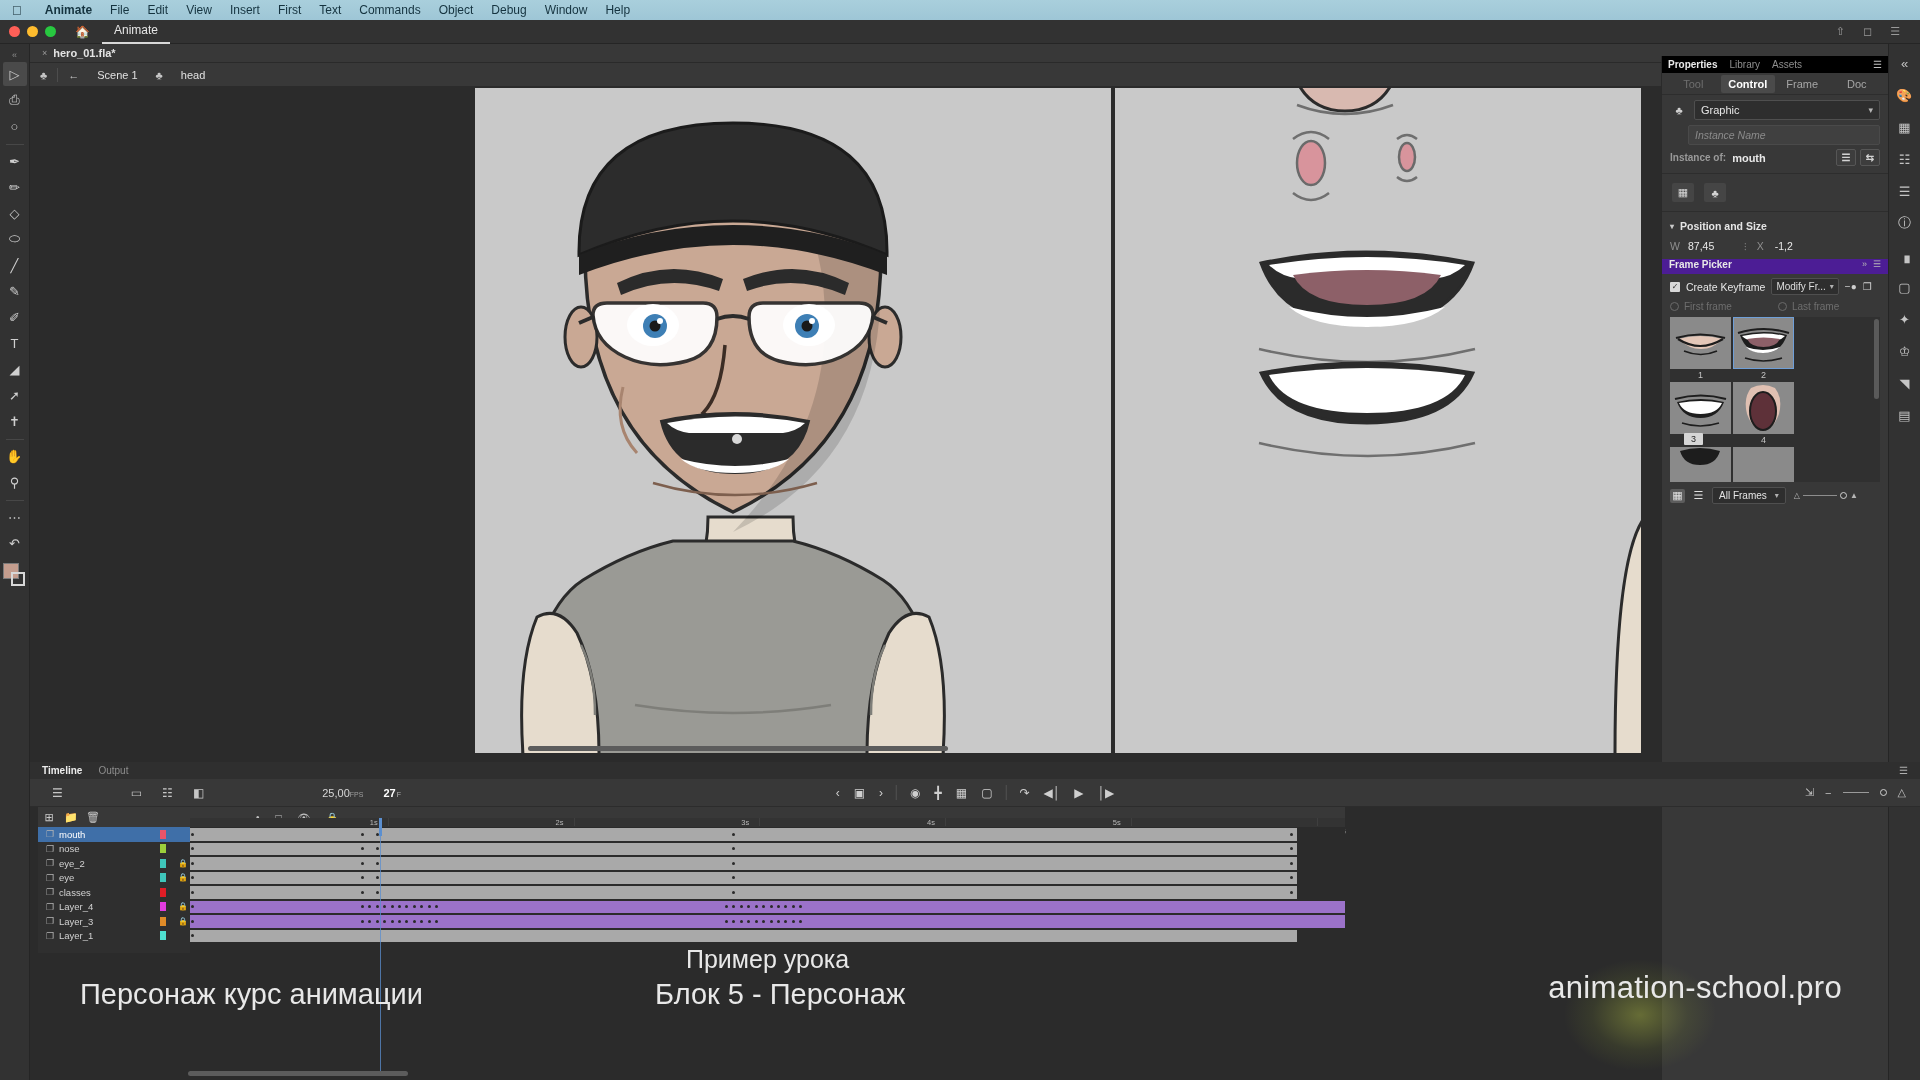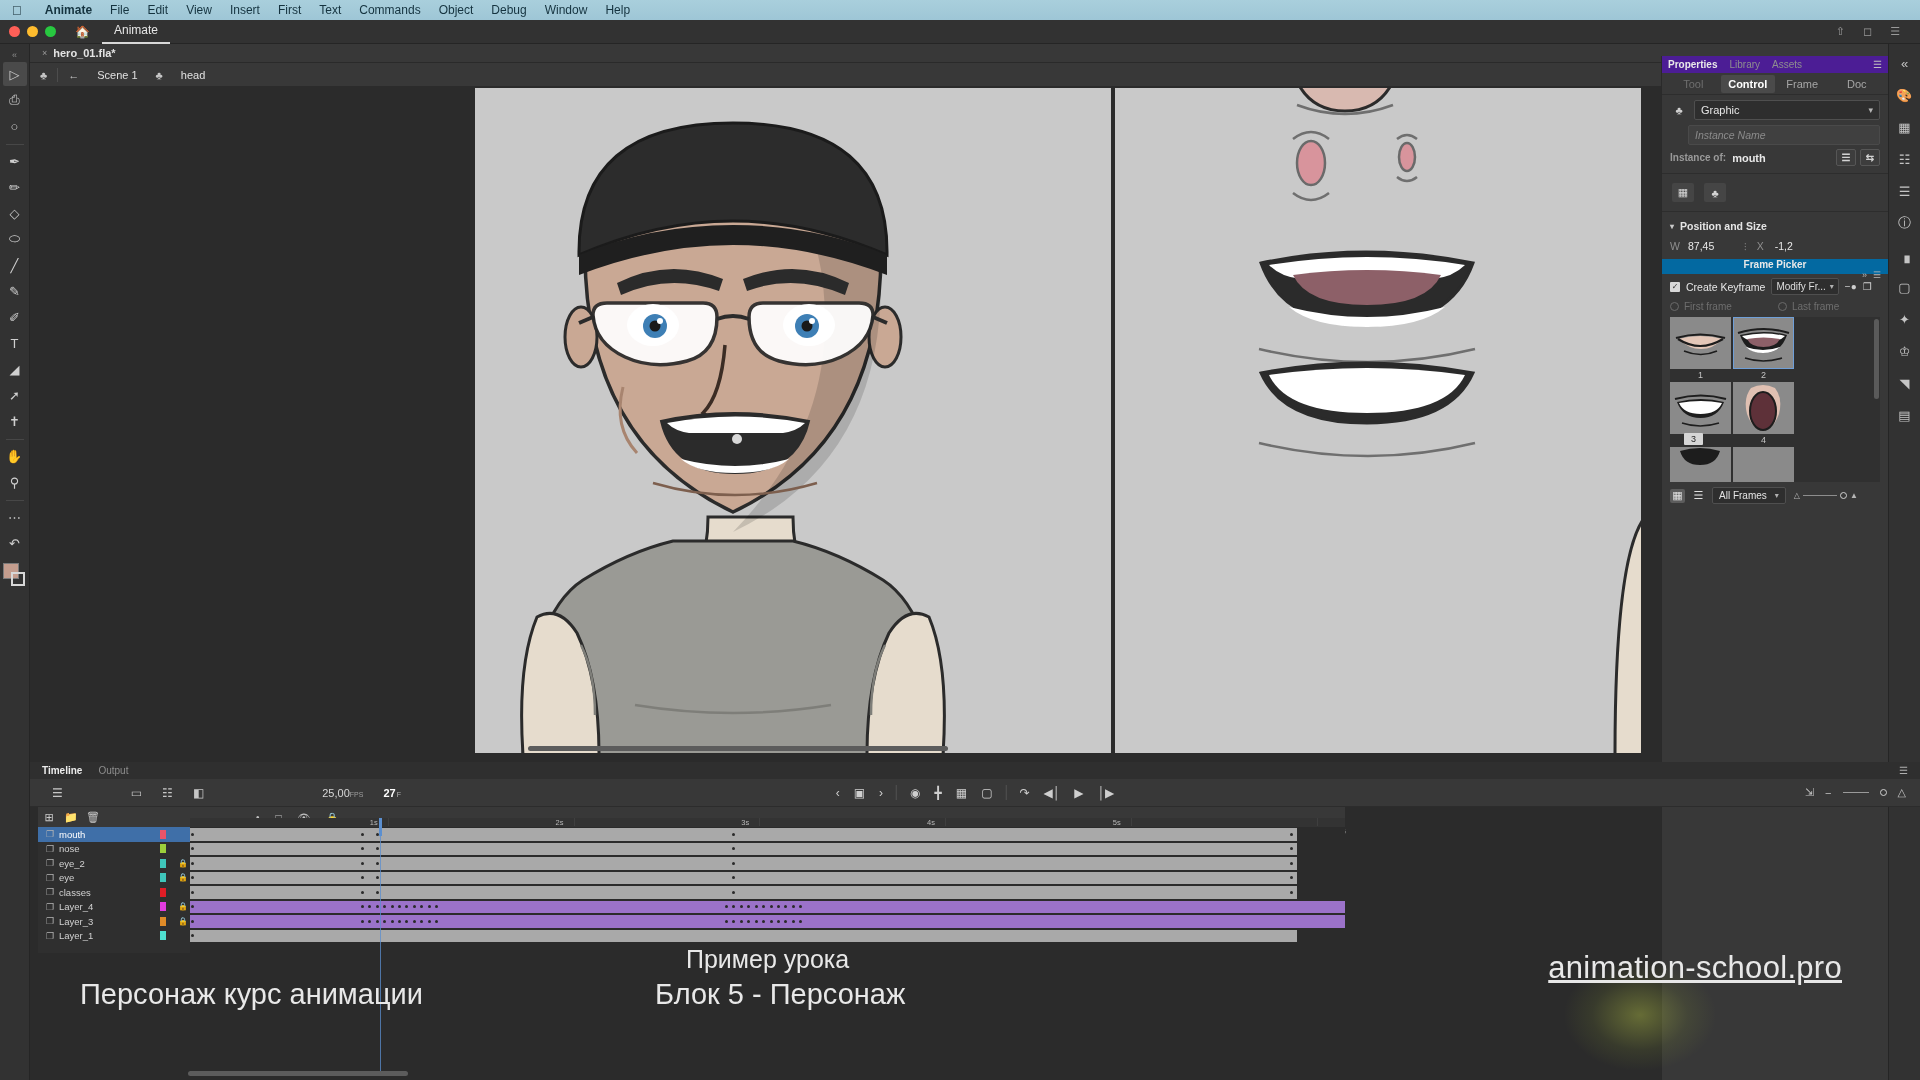--- a/index.html
+++ b/index.html
@@ -80,21 +80,21 @@
   #hscroll{position:absolute;left:490px;bottom:2px;width:420px;height:5px;background:#5c5c5c;border-radius:3px;}
   
   #rightdock{ position:absolute; right:0; top:44px; width:32px; bottom:0; background:#323232; border-left:1px solid #252525;
     display:flex;flex-direction:column;align-items:center;padding-top:6px; }
   #rightdock .dbtn{width:24px;height:26px;display:flex;align-items:center;justify-content:center;color:#c4c4c4;font-size:13px;margin-bottom:6px;}
   
   #props{
     position:absolute; right:32px; top:56px; width:227px; bottom:0;
     background:#383838; border-left:1px solid #2a2a2a; font-size:10.5px;
   }
-  #props .ptabs{ display:flex; align-items:center; height:17px; padding:0 6px; gap:12px; background:#4c1d95;}
+  #props .ptabs{ display:flex; align-items:center; height:17px; padding:0 6px; gap:12px; background:#000000;}
   #props .ptabs .t{ color:#8f8f8f; font-size:10px;}
   #props .ptabs .t.act{ color:#e9e9e9; font-weight:bold;}
   #props .ptabs .menu{ margin-left:auto; color:#bfbfbf; font-size:10px;}
   #subtabs{ display:flex; height:22px; align-items:center; background:#383838; padding:0 4px; border-bottom:1px solid #2d2d2d;}
   #subtabs .st{ flex:1; text-align:center; color:#a6a6a6; font-size:11px; padding:3px 0; border-radius:2px;}
   #subtabs .st.act{ color:#ffffff; background:#4a4a4a; font-weight:bold;}
   #subtabs .st.dim{ color:#6f6f6f;}
   .prow{ display:flex; align-items:center; padding:5px 8px; gap:6px;}
   .symico{ width:18px;height:16px; display:flex;align-items:center;justify-content:center;color:#cfcfcf;font-size:11px;}
   .selbox{
@@ -115,21 +115,21 @@
   .divline{height:1px;background:#2d2d2d;margin:3px 0;}
   .toolsRow{ display:flex; gap:10px; padding:6px 10px; }
   .toolsRow .tg{width:22px;height:19px;background:#454545;border-radius:2px;display:flex;align-items:center;justify-content:center;color:#d5d5d5;font-size:11px;}
   .sect{ display:flex;align-items:center;gap:6px;padding:5px 8px;color:#e4e4e4;font-weight:bold;font-size:10.5px;}
   .sect .ch{ font-size:8px;color:#cacaca;}
   .wsRow{display:flex;align-items:center;padding:2px 8px 6px;font-size:10.5px;gap:4px;}
   .wsRow .k{color:#8e8e8e;width:14px;}
   .wsRow .v{color:#e9e9e9;width:46px;}
   .wsRow .link{color:#7d7d7d;font-size:10px;margin:0 6px;}
   
-  #fpHead{ display:flex;align-items:center;height:15px;background:#0369a1;padding:0 7px;flex-direction:column;}
+  #fpHead{ display:flex;height:15px;background:#4c1d95;padding:0 7px;}
   #fpHead .ttl{ color:#e8e8e8;font-weight:bold;font-size:10px;}
   #fpHead .rr{ margin-left:auto;display:flex;gap:6px;color:#b9b9b9;font-size:9px;}
   #fpCtl{ display:flex;align-items:center;gap:6px;padding:4px 8px;}
   .ckbox{width:10px;height:10px;background:#d8d8d8;border-radius:1px;color:#303030;font-size:8px;display:flex;align-items:center;justify-content:center;}
   #fpCtl .ck-l{color:#e6e6e6;font-size:10.5px;}
   .minisel{ background:#2e2e2e;border:1px solid #4f4f4f;border-radius:2px;padding:2px 4px;color:#dedede;font-size:10px;
     display:flex;align-items:center;gap:4px;min-width:62px;}
   .minisel .cv{margin-left:auto;font-size:8px;color:#b0b0b0;}
   #fpRadio{ display:flex;align-items:center;gap:6px;padding:2px 8px 5px; }
   .radiogrp{ flex:1;display:flex;align-items:center;gap:5px;color:#6e6e6e;font-size:10px;}
@@ -192,21 +192,21 @@
   .fbg{ position:absolute; top:1px; height:12.5px; }
   .kf{ position:absolute; top:5.5px; width:3px;height:3px;border-radius:50%;background:#2a2a2a;}
   #playhead{ position:absolute; left:379px; top:818px; width:3px; height:18px; background:#5b8fd0;}
   #playline{ position:absolute; left:380px; top:836px; width:1px; height:240px; background:#5b8fd0; opacity:.75;}
   #tlhscroll{ position:absolute; left:188px; bottom:4px; width:220px; height:5px; background:#5c5c5c;border-radius:3px;}
   
   .ov{ position:absolute; color:#e8e8e8; font-weight:300; white-space:nowrap; }
   #ovLeft{ left:80px; top:978px; font-size:29px; }
   #ovMid1{ left:686px; top:945px; font-size:25px; }
   #ovMid2{ left:655px; top:978px; font-size:29px; }
-  #ovRight{ right:78px; top:950px; font-size:31px; letter-spacing:.3px;text-decoration:underline;}
+  #ovRight{ right:78px; top:970px; font-size:31px; letter-spacing:.3px;}
   #glow{ position:absolute; left:1565px; top:960px; width:150px; height:110px;
     background:radial-gradient(ellipse at center, rgba(190,205,70,.40) 0%, rgba(150,170,50,.12) 45%, rgba(0,0,0,0) 72%); }
   
   svg{display:block;}
 </style>
 </head>
 <body>
 
 <div id="macbar">
   <span class="apple"></span>

